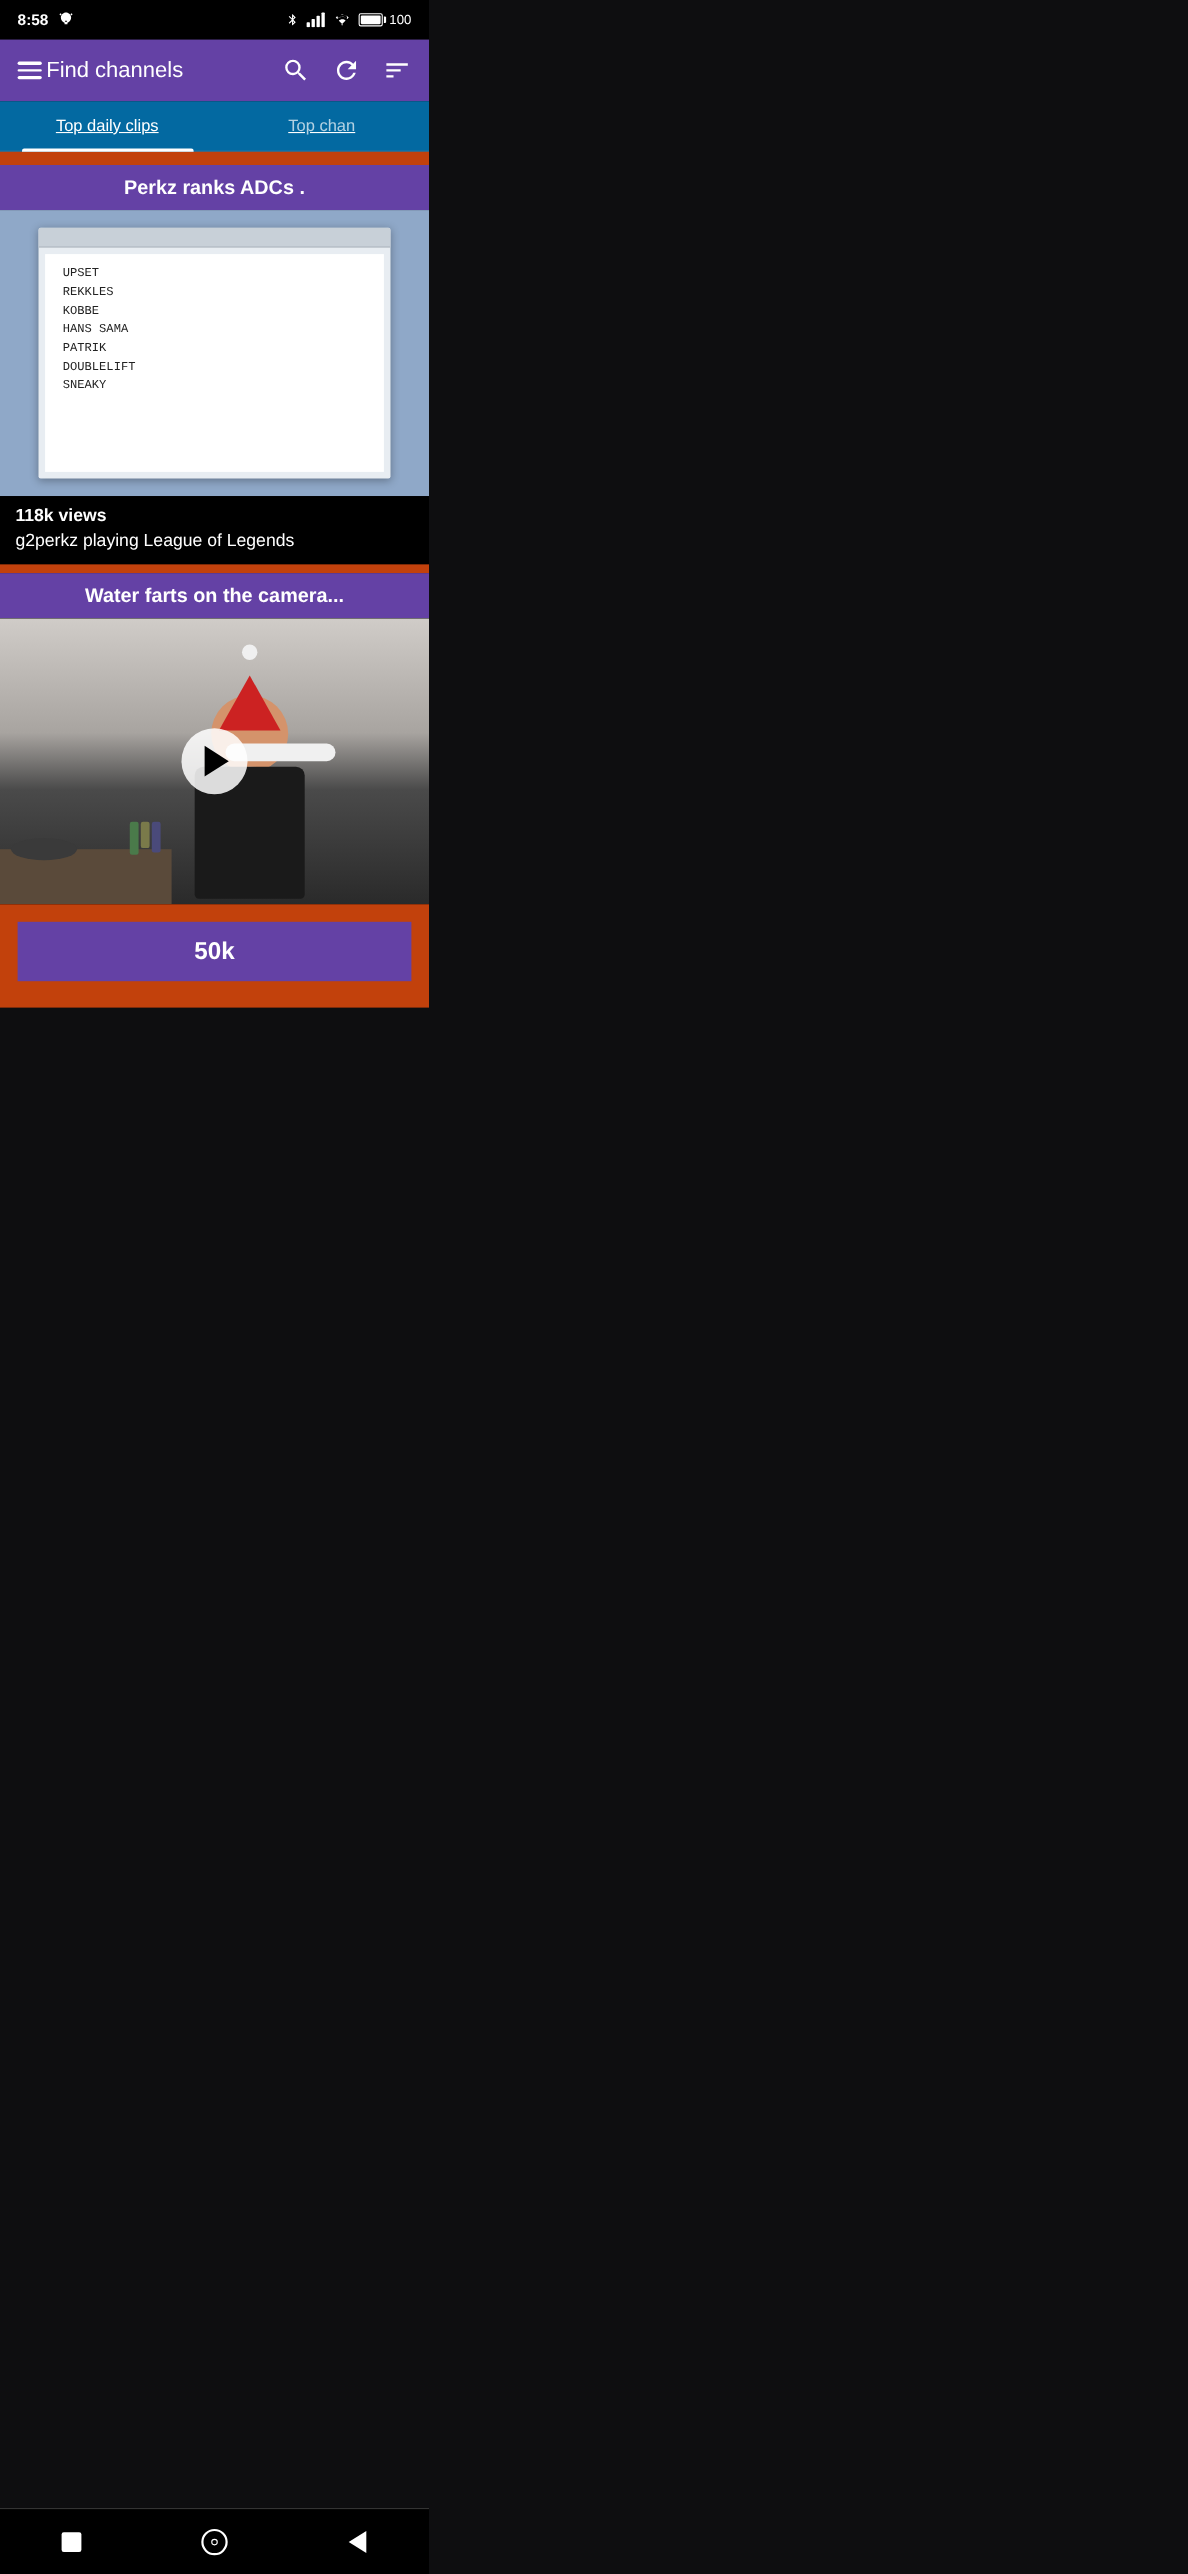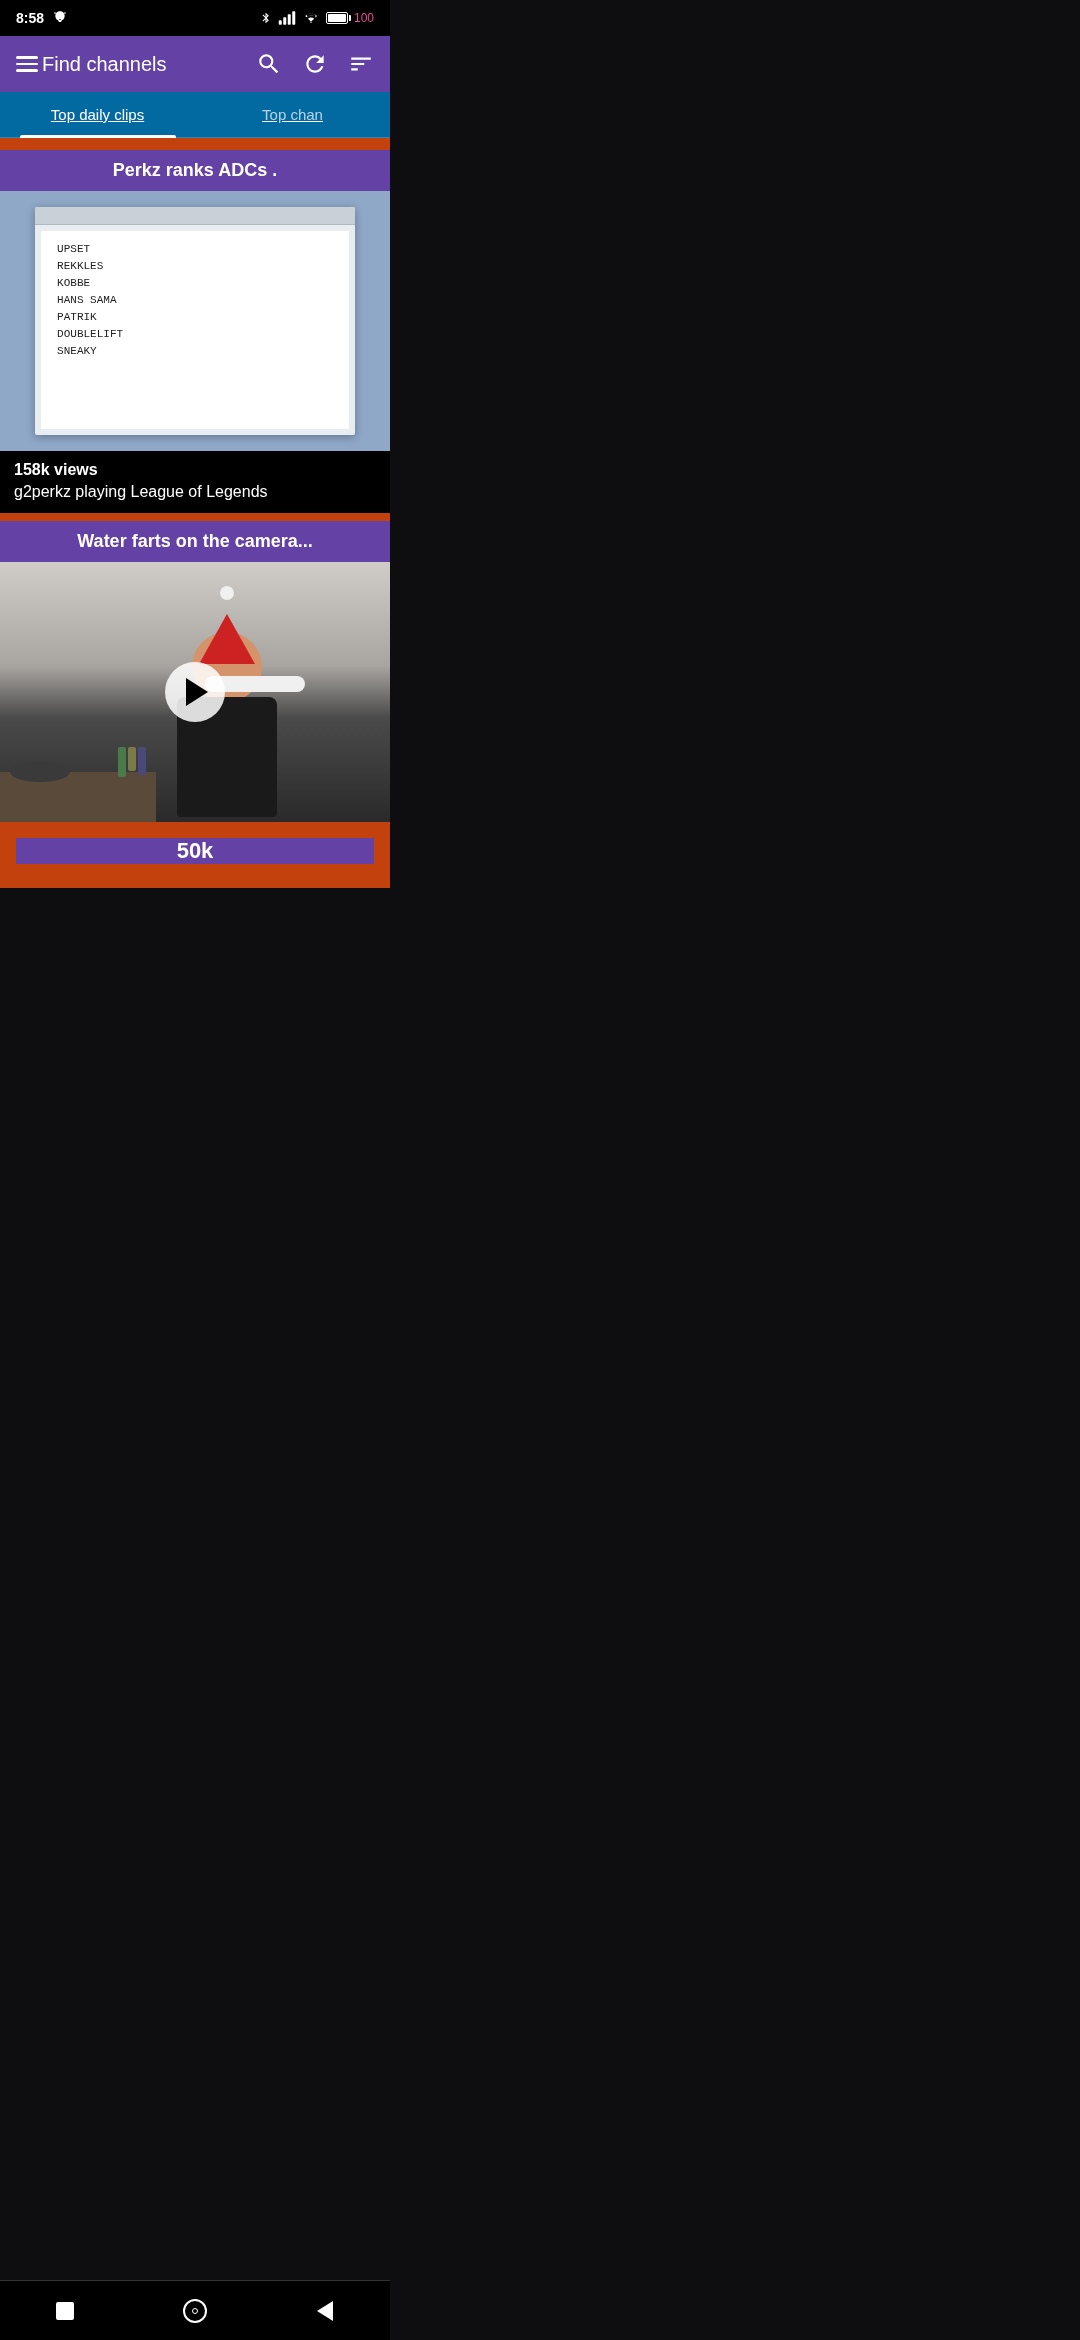--- a/index.html
+++ b/index.html
@@ -29,21 +29,21 @@
       gap: 8px;
       font-size: 14px;
       font-weight: 600;
       color: #fff;
     }
     .status-right {
       display: flex;
       align-items: center;
       gap: 6px;
       font-size: 12px;
-      color: #ec4899;
+      color: #ffffff;
     }
     .battery-icon {
       border: 1.5px solid #fff;
       border-radius: 2px;
       width: 22px;
       height: 12px;
       position: relative;
       display: inline-flex;
       align-items: center;
       padding: 1px;
@@ -360,21 +360,21 @@
       margin-bottom: 4px;
     }
     .clip-meta {
       font-size: 16px;
       color: #fff;
     }
 
     
     .clip-card-partial {
       background: #6441a5;
-      padding: 0;
+      padding: 14px;
       text-align: center;
       font-size: 22px;
       font-weight: 700;
       color: #fff;
       margin: 16px;
     }
 
     
     .nav-bar {
       background: #000;
@@ -538,21 +538,21 @@
               <div class="doc-line">KOBBE</div>
               <div class="doc-line">HANS SAMA</div>
               <div class="doc-line">PATRIK</div>
               <div class="doc-line">DOUBLELIFT</div>
               <div class="doc-line">SNEAKY</div>
             </div>
           </div>
         </div>
       </div>
       <div class="clip-info">
-        <div class="clip-views">158k views</div>
+        <div class="clip-views">118k views</div>
         <div class="clip-meta">g2perkz playing League of Legends</div>
       </div>
     </div>
 
     <div class="clip-card">
       <div class="clip-title-bar">
         <span>Water farts on the camera...</span>
       </div>
       <div class="clip-thumbnail">
         <div class="clip-video-bg">

